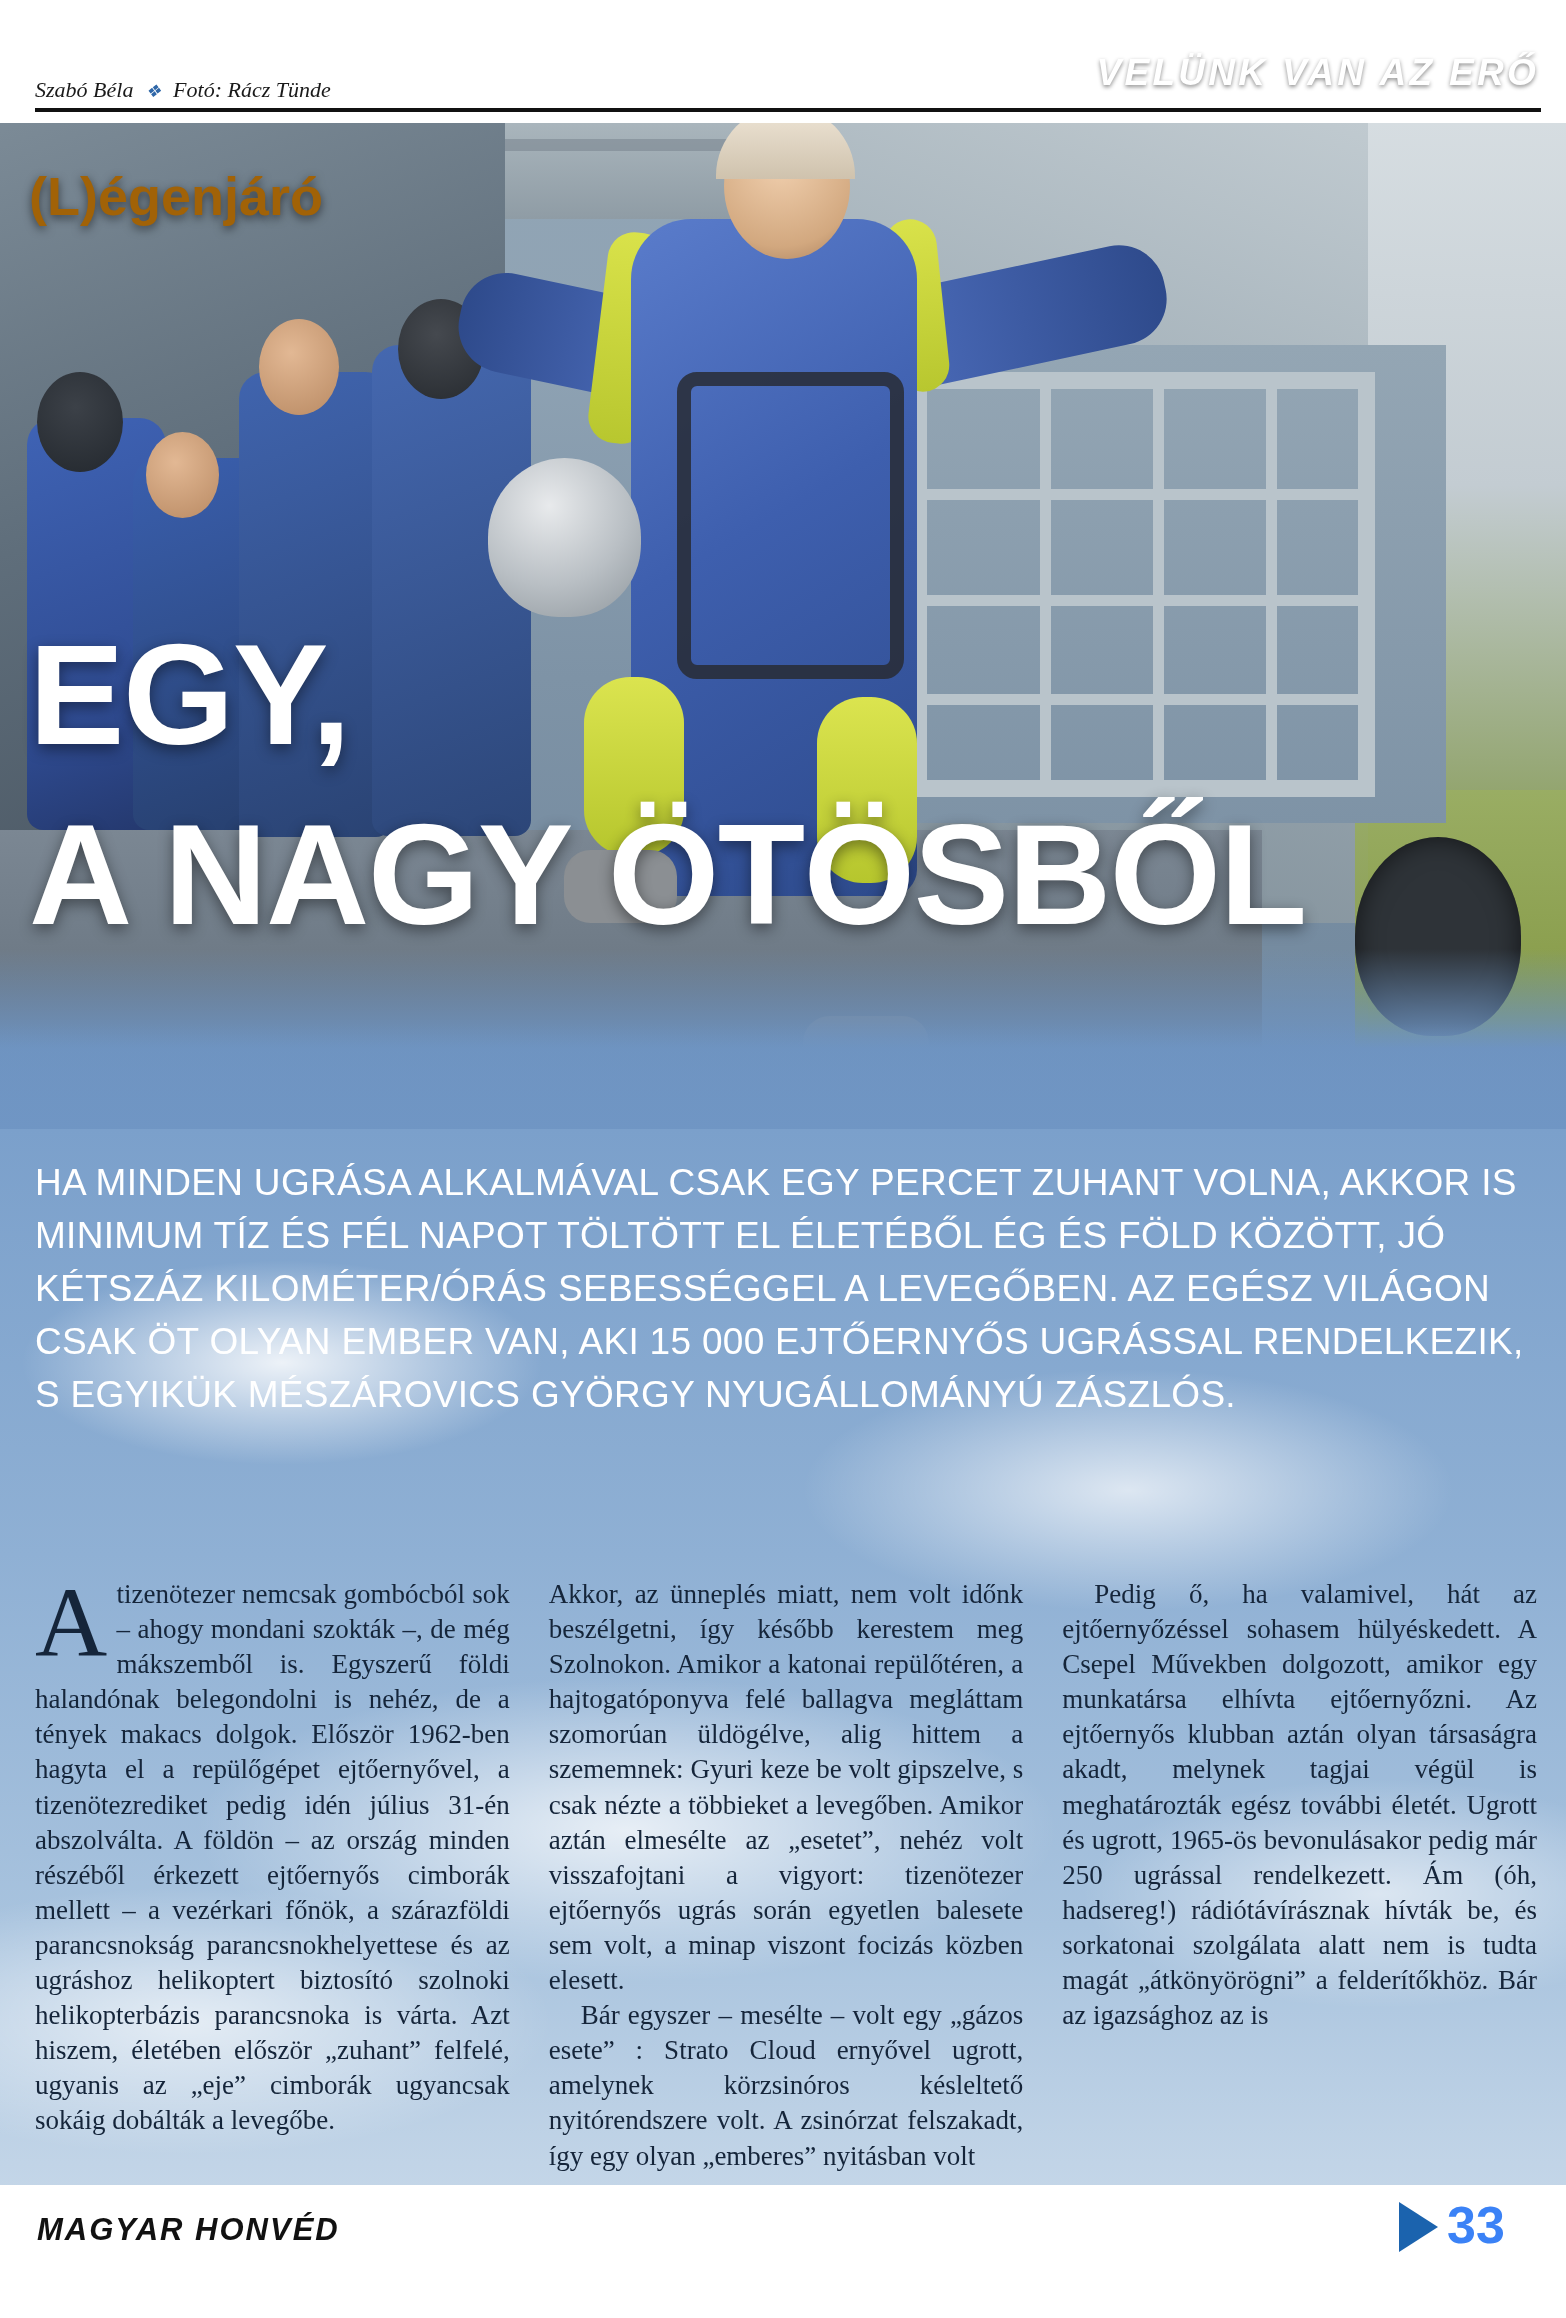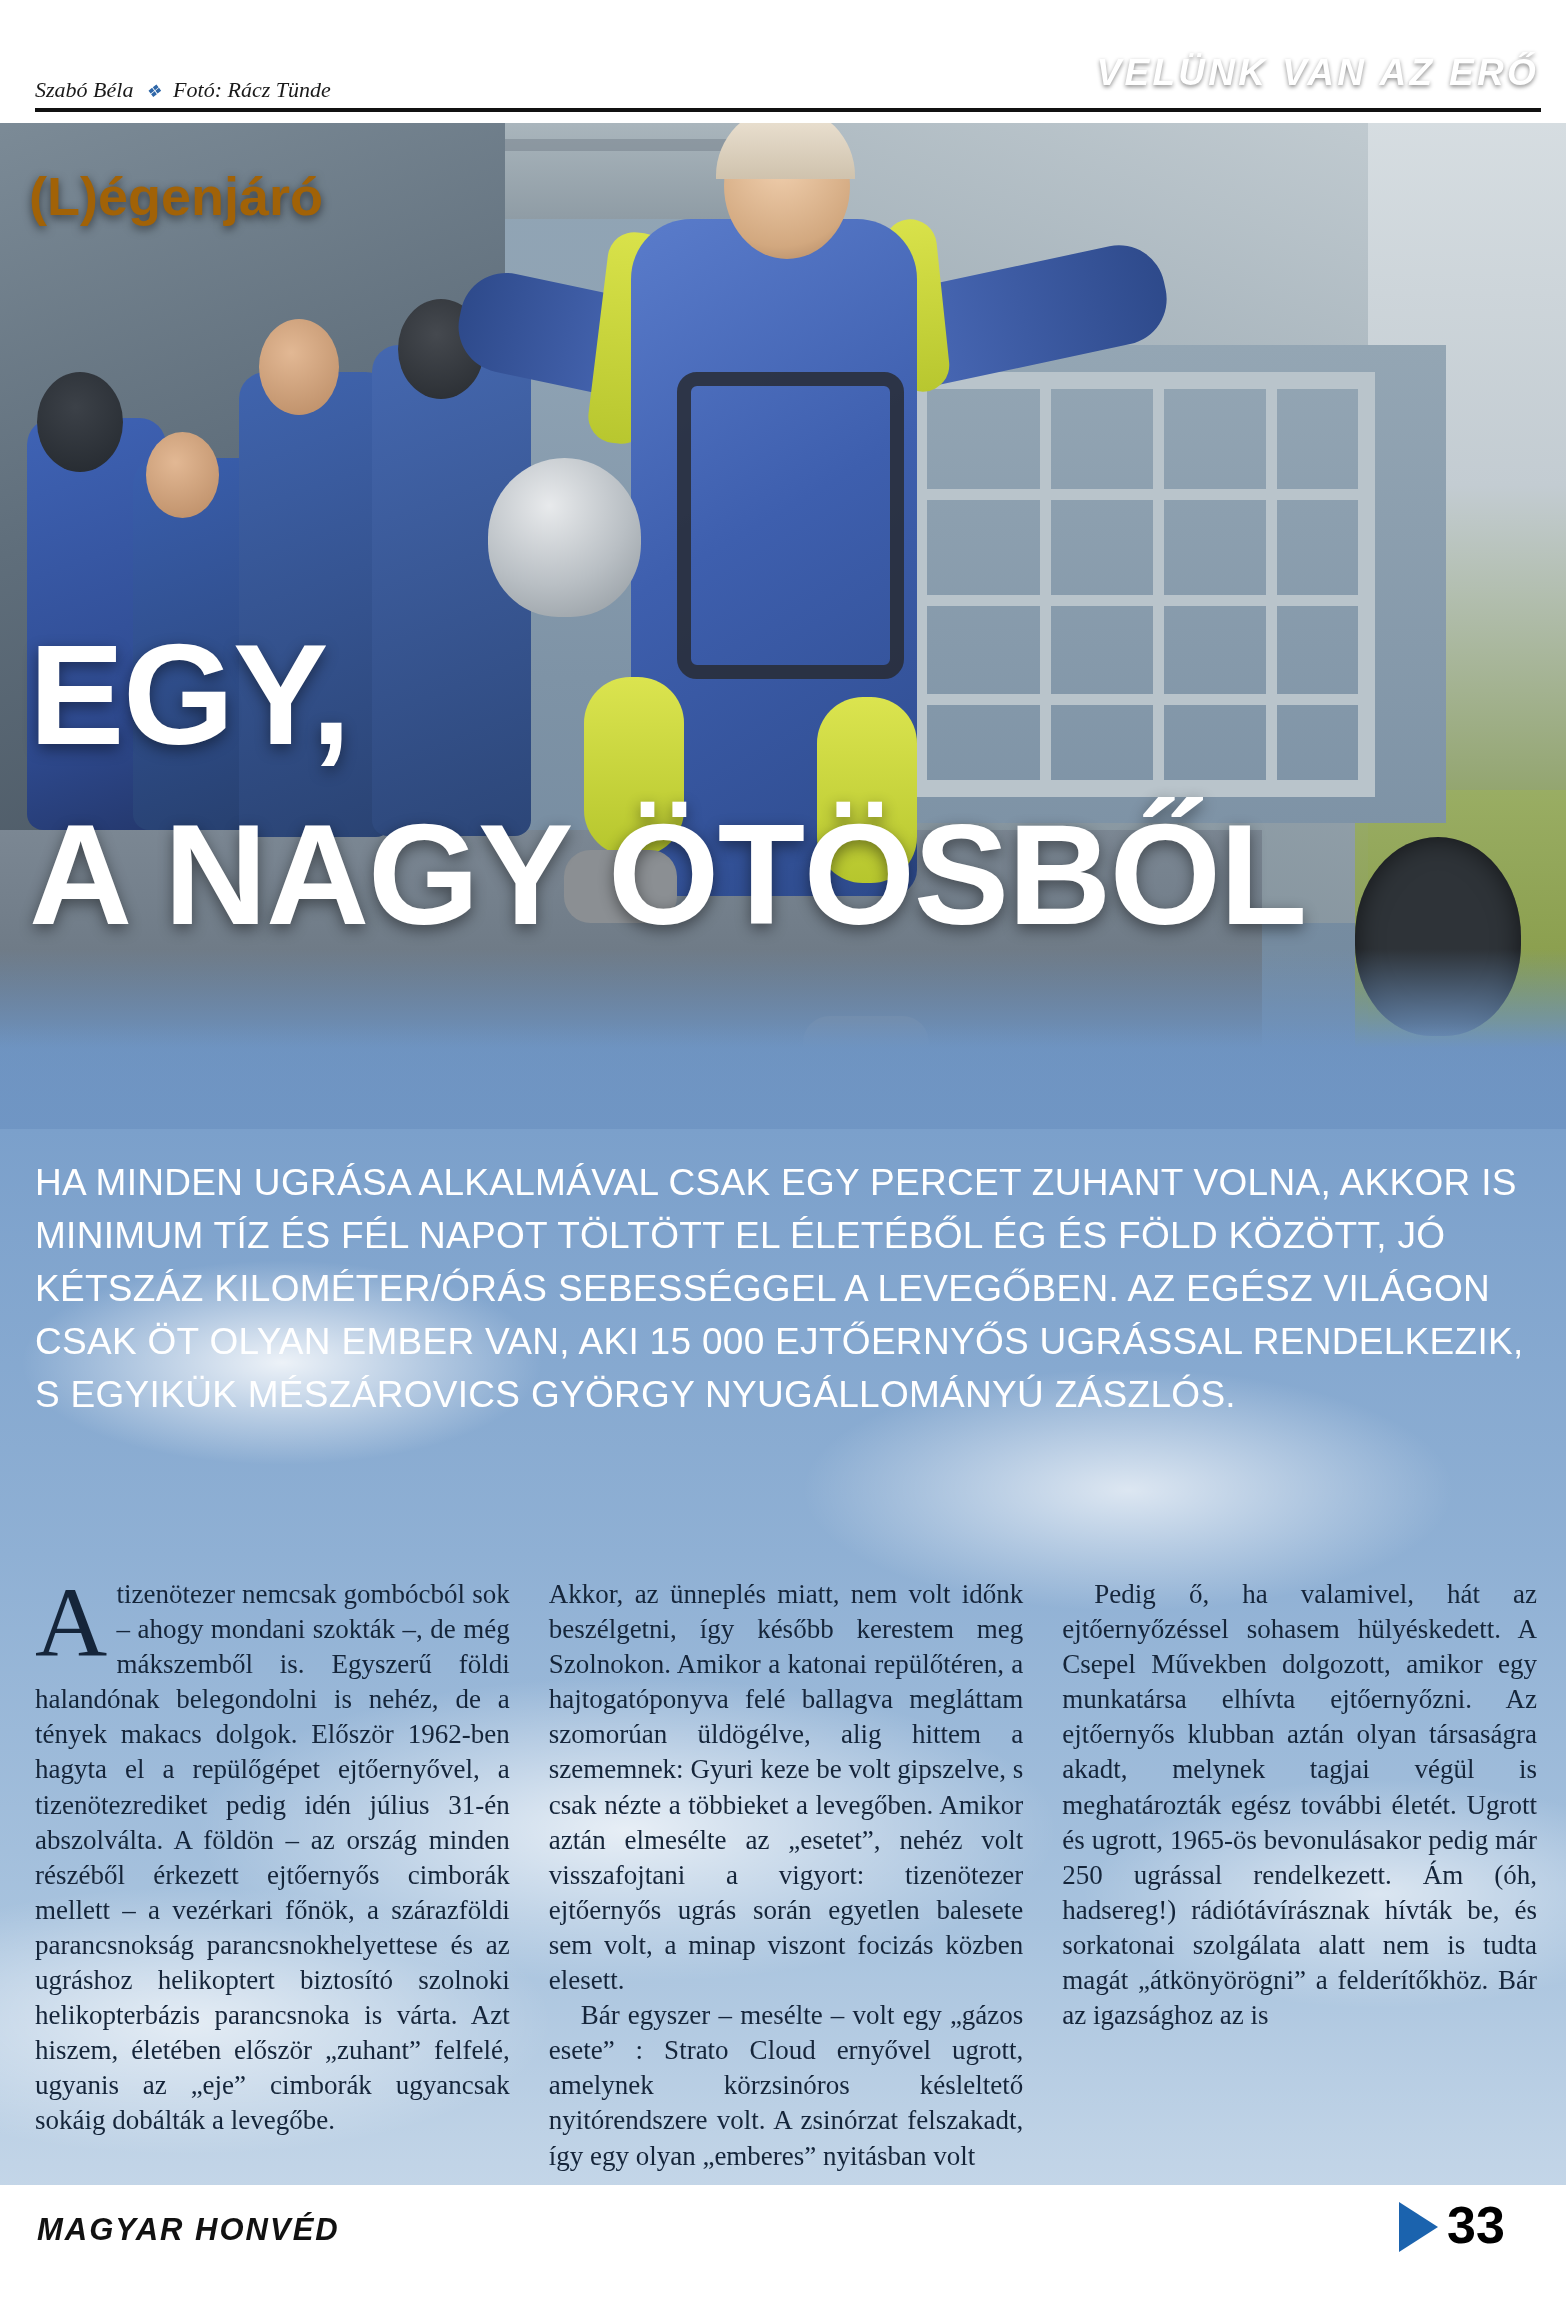--- a/index.html
+++ b/index.html
@@ -248,21 +248,21 @@
   .tri {
     position: absolute; left: 0; top: 10.6px;
     width: 0; height: 0;
     border-top: 25px solid transparent;
     border-bottom: 25px solid transparent;
     border-left: 39px solid #1b63ae;
   }
   .pagenum {
     position: absolute; left: 48px; top: 4px;
     font-family: "Liberation Sans", sans-serif;
-    font-weight: bold; font-size: 52px; color: #000000;
+    font-weight: bold; font-size: 52px; color: #3b82f6;
   }
   .clouds {
     position: absolute; left: 0; top: 1129px; width: 1567px; height: 1062px;
     background:
       radial-gradient(ellipse 372px 146px at 18% 22%, rgba(255,255,255,.85), rgba(255,255,255,0) 70%),
       radial-gradient(ellipse 465px 173px at 72% 34%, rgba(255,255,255,.7), rgba(255,255,255,0) 70%),
       radial-gradient(ellipse 598px 212px at 40% 66%, rgba(255,255,255,.75), rgba(255,255,255,0) 72%),
       radial-gradient(ellipse 412px 159px at 88% 72%, rgba(255,255,255,.6), rgba(255,255,255,0) 72%),
       radial-gradient(ellipse 505px 186px at 12% 84%, rgba(255,255,255,.65), rgba(255,255,255,0) 72%),
       linear-gradient(180deg,#7ba0cb 0%, #8fb0d4 40%, #a8c3de 75%, #c4d6e8 100%);

